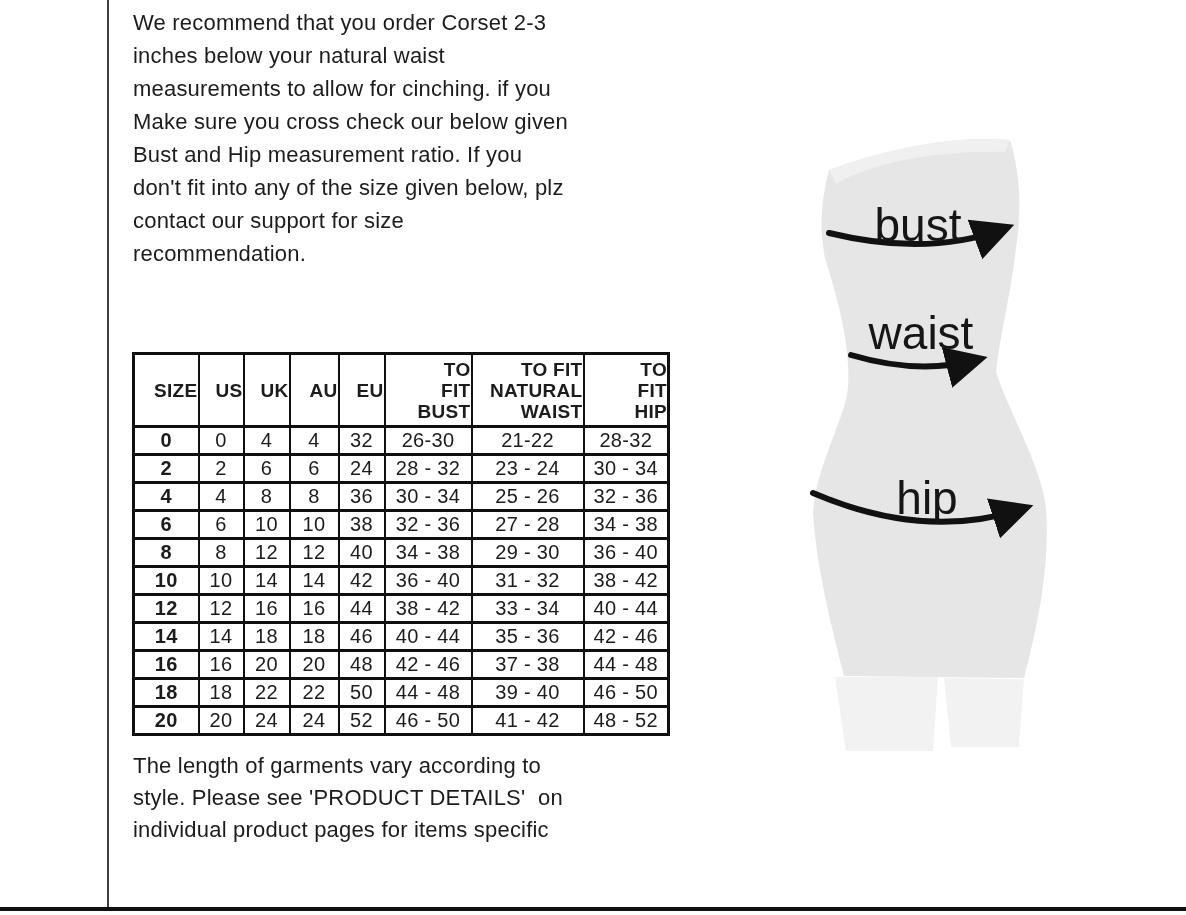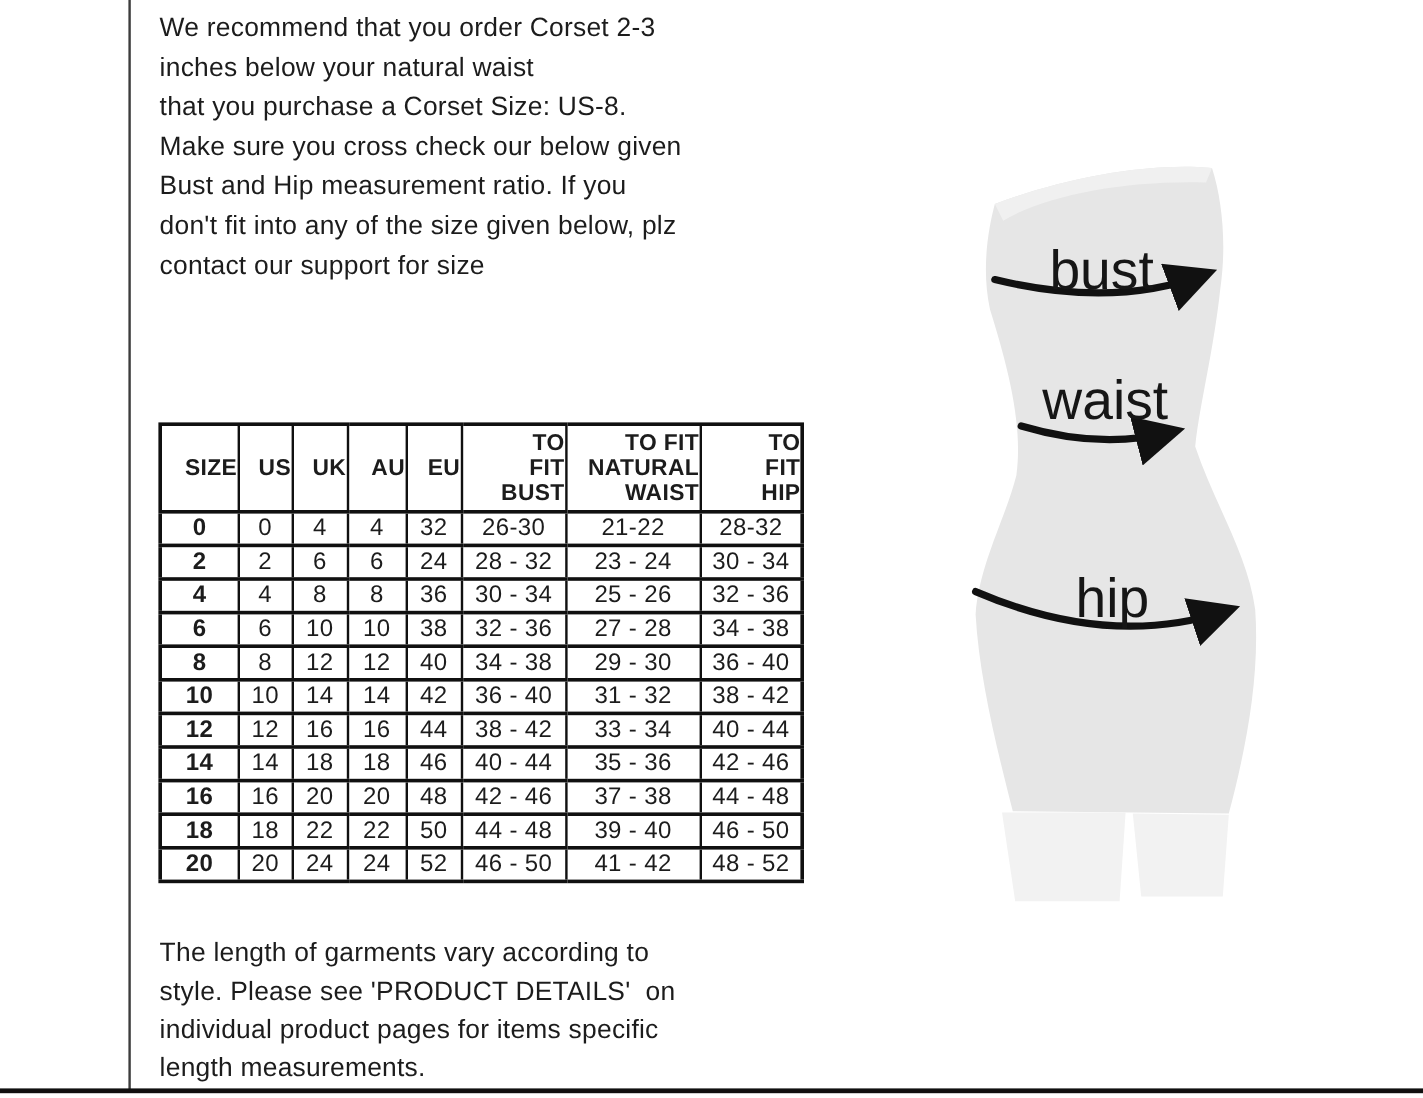--- a/index.html
+++ b/index.html
@@ -6,21 +6,21 @@
   .page{
     position:relative;width:1186px;height:915px;background:#ffffff;overflow:hidden;
     font-family:"Liberation Sans",sans-serif;color:#1c1c1c;
   }
   .v-divider{position:absolute;left:107px;top:0;width:2px;height:908px;background:#3d3d3d;}
   .bottom-rule{position:absolute;left:0;top:907px;width:1186px;height:4px;background:#101010;}
 
   .intro{position:absolute;left:133px;top:6px;width:545px;font-size:22px;line-height:33px;letter-spacing:.2px;}
   .intro div{white-space:pre;}
 
-  .footer-note{position:absolute;left:133px;top:778px;width:545px;font-size:22px;line-height:32px;letter-spacing:.2px;}
+  .footer-note{position:absolute;left:133px;top:750px;width:545px;font-size:22px;line-height:32px;letter-spacing:.2px;}
   .footer-note div{white-space:pre;}
 
   table.size-table{
     position:absolute;left:132px;top:352px;width:535px;
     border-collapse:collapse;table-layout:fixed;
     border:3px solid #101010;
   }
   table.size-table th,table.size-table td{
     border-left:2px solid #101010;border-right:2px solid #101010;
     border-top:3px solid #101010;border-bottom:3px solid #101010;
@@ -41,25 +41,26 @@
 <body>
 
 <div class="page">
 
   <div class="v-divider"></div>
   <div class="bottom-rule"></div>
 
   <div class="intro">
     <div>We recommend that you order Corset 2-3</div>
     <div>inches below your natural waist</div>
-    <div>that you purchase a Corset Size: US-8.</div>
+    <div>measurements to allow for cinching. if you</div>
     <div>Make sure you cross check our below given</div>
     <div>Bust and Hip measurement ratio. If you</div>
     <div>don't fit into any of the size given below, plz</div>
     <div>contact our support for size</div>
+    <div>recommendation.</div>
   </div>
 
   <table class="size-table">
     <colgroup>
       <col style="width:65px">
         <col style="width:45px">
         <col style="width:46px">
         <col style="width:49px">
       <col style="width:46px">
         <col style="width:87px">
@@ -195,21 +196,20 @@
           <td>41 - 42</td>
           <td>48 - 52</td>
         </tr>
       </tbody>
   </table>
 
   <div class="footer-note">
     <div>The length of garments vary according to</div>
     <div>style. Please see 'PRODUCT DETAILS'  on</div>
     <div>individual product pages for items specific</div>
-    <div>length measurements.</div>
   </div>
 
   <div class="figure-wrap">
     <svg viewBox="745 105 370 670" xmlns="http://www.w3.org/2000/svg">
       <defs>
         <marker id="ah" markerWidth="9" markerHeight="9" refX="5" refY="3.5" orient="auto" markerUnits="strokeWidth">
           <path d="M0,0 L7,3.5 L0,7 Z" fill="#111111"></path>
         </marker>
       </defs>
 

